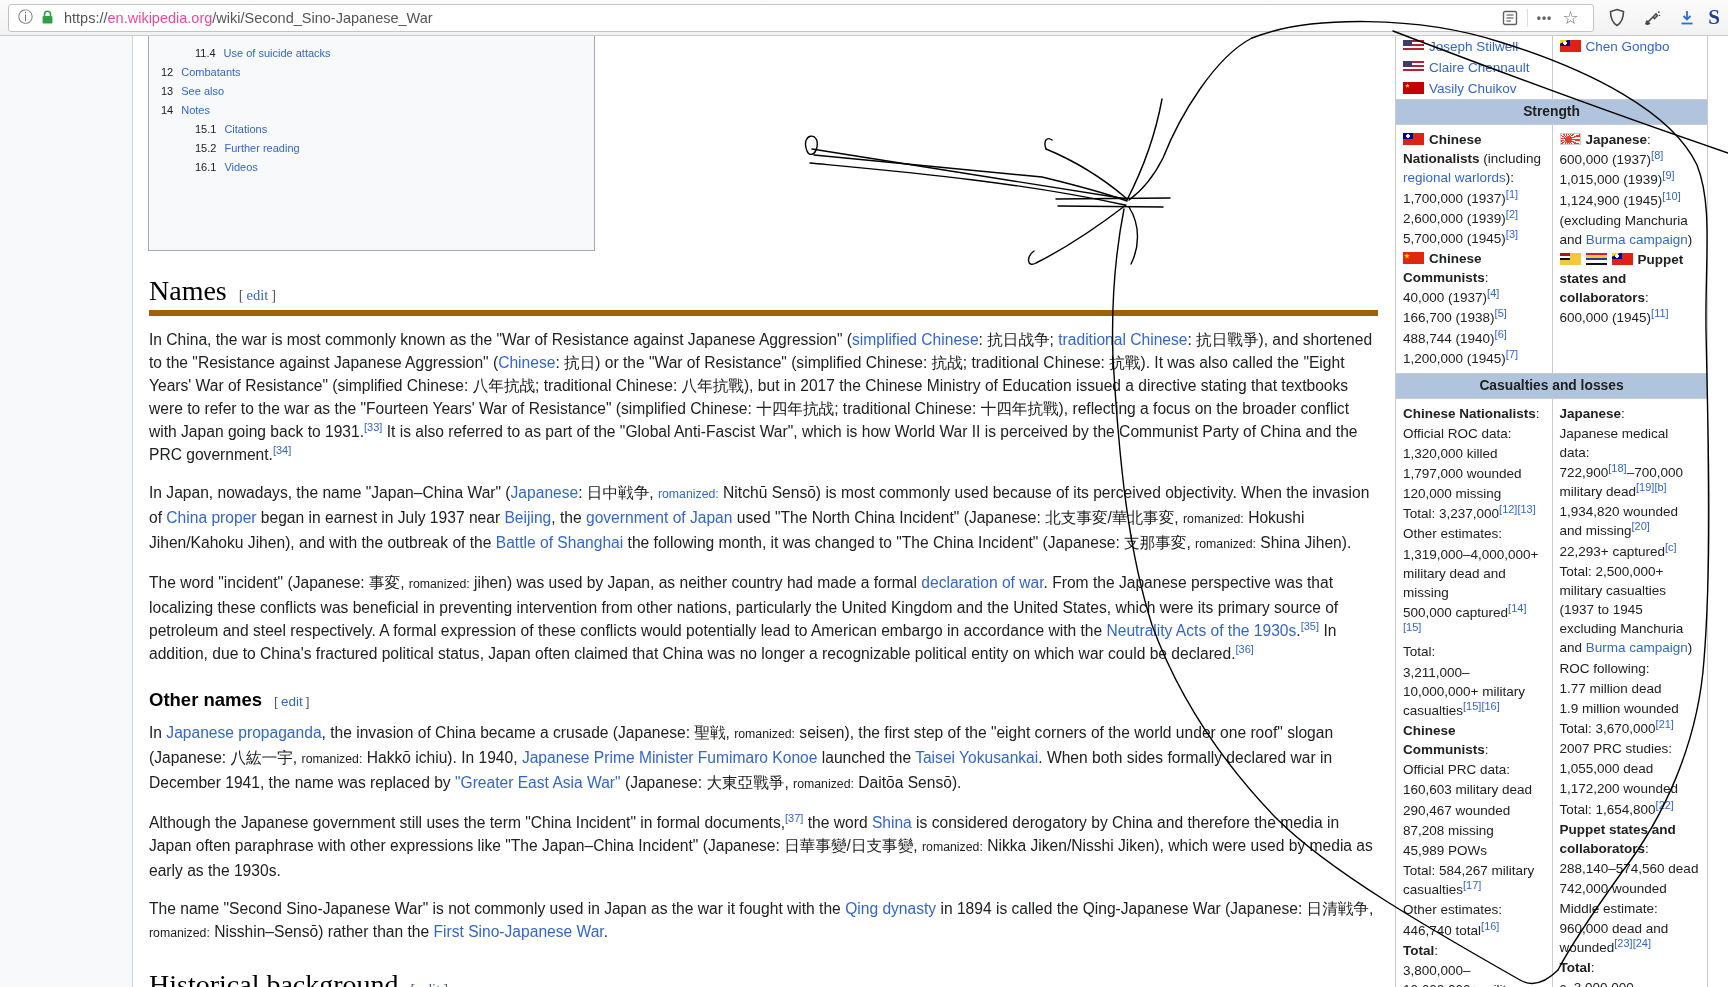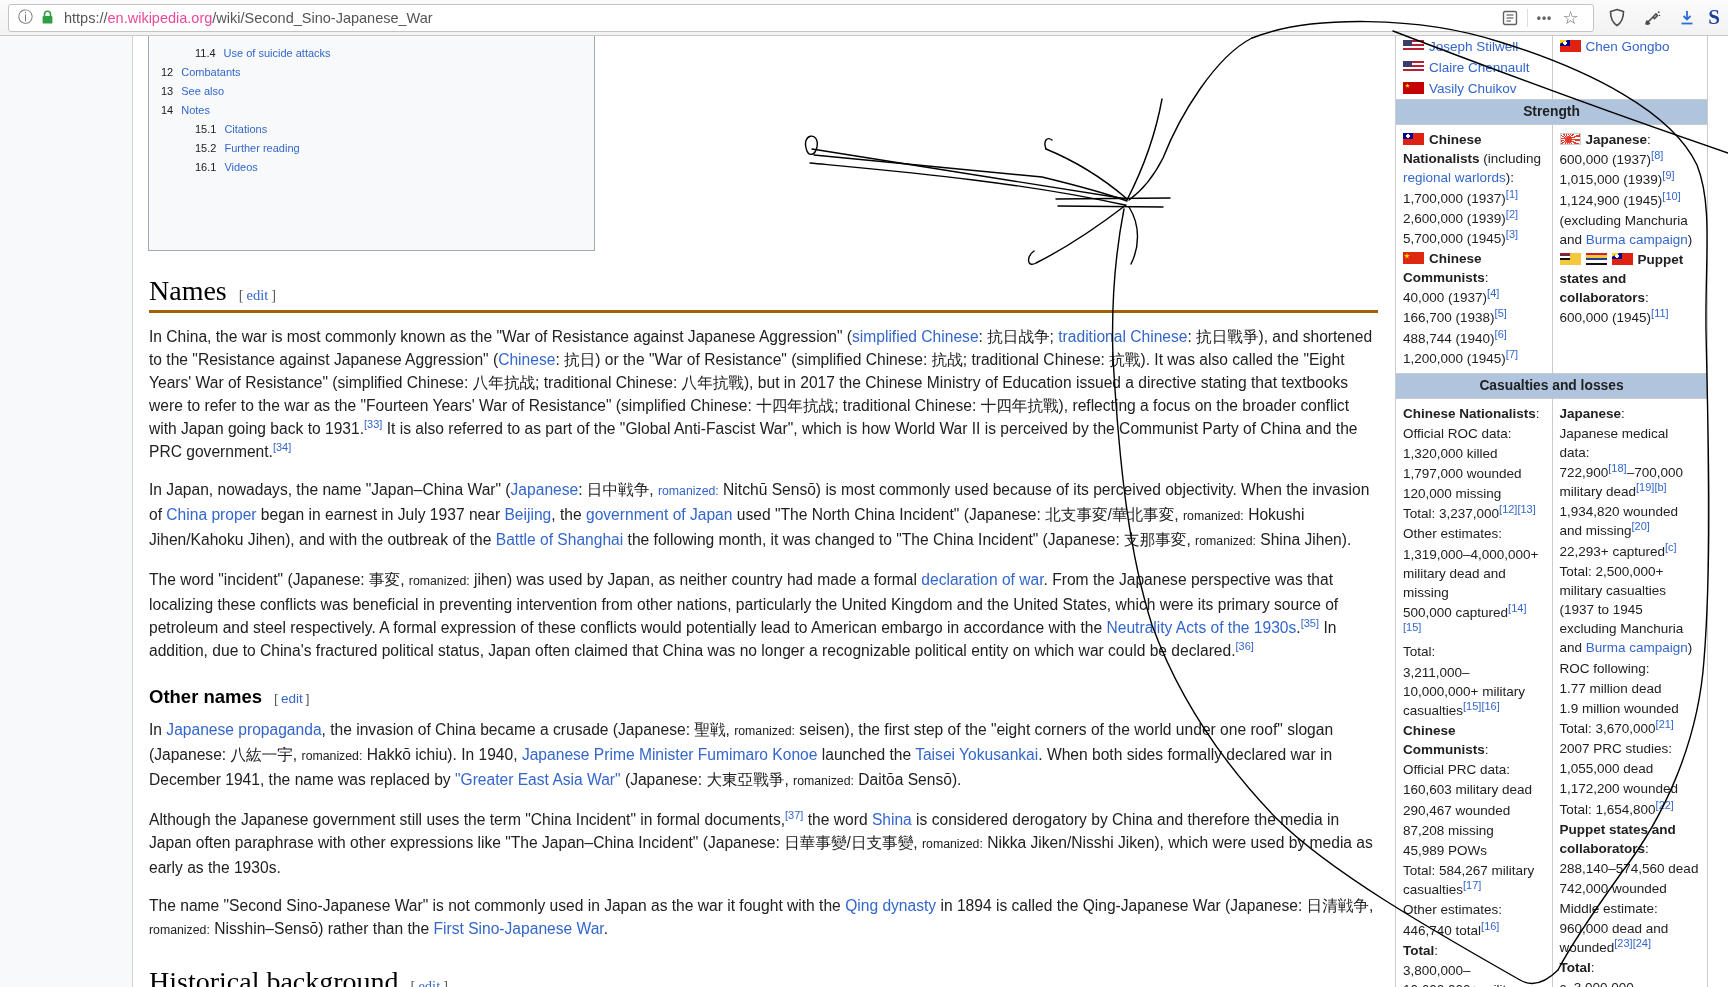--- a/index.html
+++ b/index.html
@@ -32,21 +32,21 @@
        background:#f8f9fa;border:1px solid #a2a9b1;border-top:none;padding:4px 12px;overflow:hidden}
   .toc ul{margin:0;padding:0}
   .toc li{list-style:none;margin:7px 0;font-size:11px}
   .toc li.sub{margin-left:34px}
   .tocnumber{color:#202122;margin-right:8px}
   .toctext{color:#3366cc}
 
   
   .article{position:absolute;top:251px;left:133px;width:1245px;box-sizing:border-box;padding:0 0 0 16px}
   .article h2{font-family:"Liberation Serif",serif;font-weight:400;font-size:28px;color:#000;
-              margin:24px 0 12px;padding-bottom:3px;border-bottom:3px solid #a16207}
+              margin:24px 0 12px;padding-bottom:3px;border-bottom:6px solid #a16207}
   .article h3{font-size:18.5px;font-weight:700;color:#000;margin:24px 0 10px}
   .article p{font-size:15.6px;line-height:23px;margin:0 0 15px}
   .editsection{font-size:13.5px;font-weight:400;color:#54595d;margin-left:12px}
   h2 .editsection{font-family:"Liberation Serif",serif;font-size:14.5px}
   .editsection .lnk{margin:0 3px}
   .lnk{color:#3366cc}
   .it{}
   .bd{font-weight:700}
   .sm{font-size:12.3px}
   sup{font-size:11px;line-height:0}

